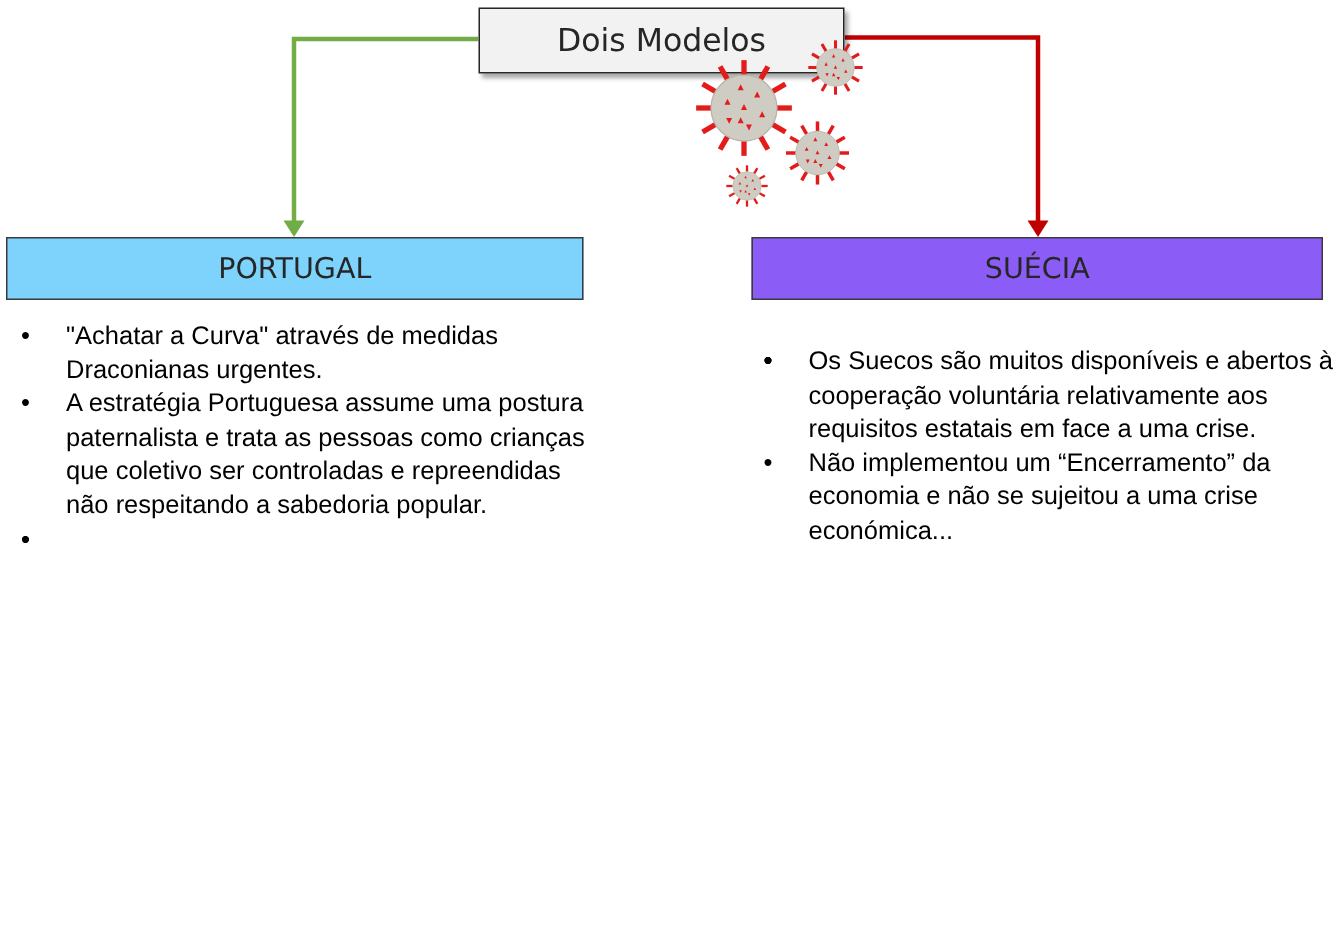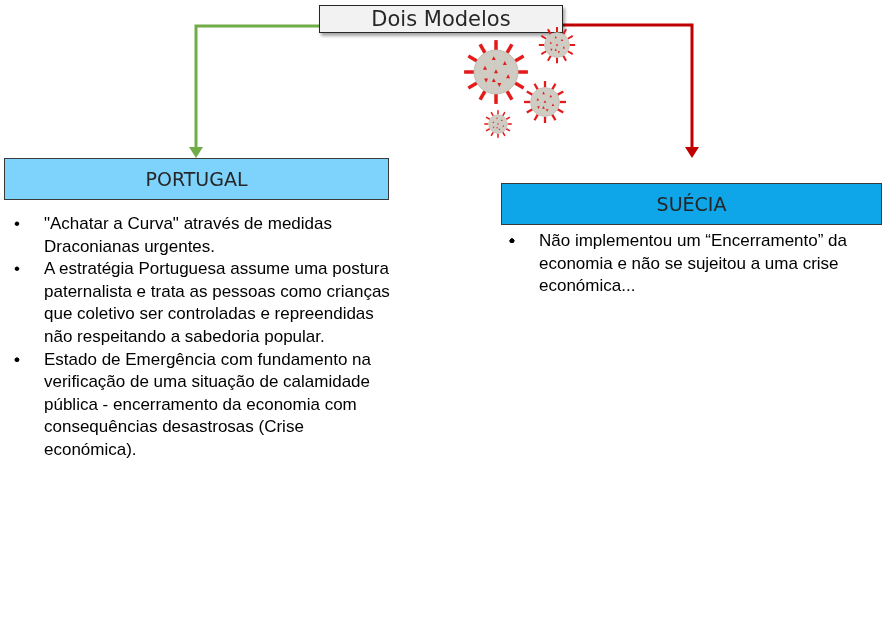--- a/index.html
+++ b/index.html
@@ -1,32 +1,32 @@
 <!DOCTYPE html>
 <html><head>
   <meta charset="utf-8">
   <style>
     html, body { margin: 0; padding: 0; background: #ffffff; }
     body { width: 889px; height: 625px; position: relative; overflow: hidden; font-family: "Liberation Sans", sans-serif; }
     .connectors { position: absolute; left: 0; top: 0; width: 889px; height: 625px; pointer-events: none; }
     .title-box {
-      position: absolute; left: 319px; top: 5px; width: 244px; height: 28px;
+      position: absolute; left: 319px; top: 5px; width: 244px; height: 44px;
       background: #f2f2f2; border: 1.5px solid #262626; box-sizing: border-box;
       box-shadow: 2px 3px 3px rgba(0,0,0,0.35);
       display: flex; align-items: center; justify-content: center;
       font-family: "DejaVu Sans", sans-serif; font-size: 21px; color: #262626;
     }
     .country-box {
       position: absolute; top: 158px; height: 42px; box-sizing: border-box;
       border: 1.5px solid #3a3a3a;
       display: flex; align-items: center; justify-content: center;
       font-family: "DejaVu Sans", sans-serif; font-size: 19px; color: #262626;
     }
     .box-portugal { left: 4px; width: 385px; background: #7dd3fc; }
-    .box-suecia { left: 501px; width: 381px; background: #0ea5e9; margin-top: 25px; }
+    .box-suecia { left: 501px; width: 381px; background: #8b5cf6; }
     .viruses { position: absolute; left: 0; top: 0; width: 889px; height: 625px; pointer-events: none; }
     .col { position: absolute; font-size: 17px; line-height: 22.6px; color: #000; }
     .col-left { left: 0; top: 213px; width: 395px; }
     .col-right { left: 495px; top: 230px; width: 394px; }
     .col ul { list-style: none; margin: 0; padding: 0; }
     .col li { position: relative; }
     .col-left li { padding-left: 44px; }
     .col-right li { padding-left: 44px; }
     .col li .bullet { position: absolute; top: 0; }
     .col-left li .bullet { left: 14px; }
@@ -101,34 +101,34 @@
     </li>
     <li>
       <span class="bullet">•</span>
       <span>A estratégia Portuguesa assume uma postura paternalista e trata as pessoas como crianças que coletivo ser controladas e repreendidas não respeitando a sabedoria popular.</span>
     </li>
     <li>
       <span class="bullet">•</span>
     </li>
     <li>
       <span class="bullet">•</span>
-      <span>Estado de Emergência com fundamento na verificação de uma situação de calamidade pública - encerramento da economia com consequências desastrosas (Crise económica).</span>
     </li>
   </ul>
 </div>
 
 <div class="col col-right">
   <ul>
     <li>
       <span class="bullet">•</span>
     </li>
     <li>
       <span class="bullet">•</span>
     </li>
     <li>
       <span class="bullet">•</span>
+      <span>Os Suecos são muitos disponíveis e abertos à cooperação voluntária relativamente aos requisitos estatais em face a uma crise.</span>
     </li>
     <li>
       <span class="bullet">•</span>
       <span>Não implementou um “Encerramento” da economia e não se sujeitou a uma crise económica...</span>
     </li>
   </ul>
 </div>
 
 </body></html>

